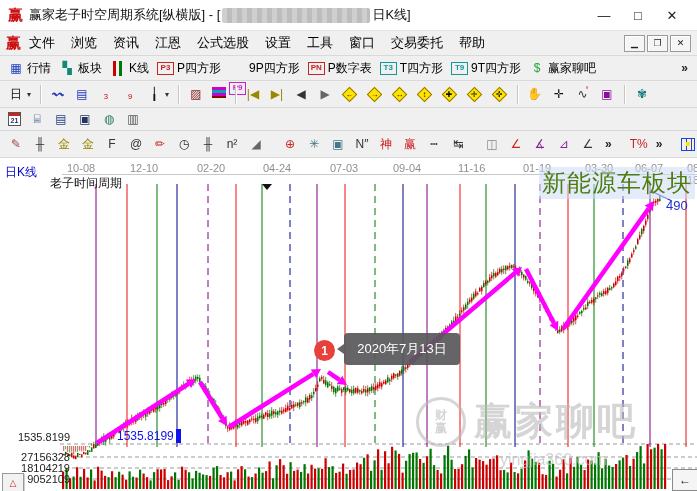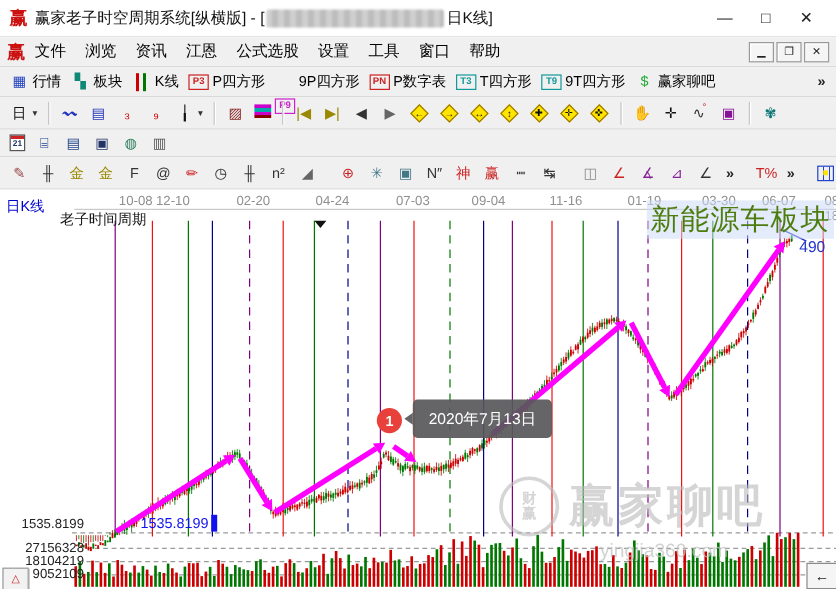--- a/index.html
+++ b/index.html
@@ -87,20 +87,21 @@
     <span class="app-icon">赢</span>
     <span id="menu-items" style="display:flex">
         <span class="menu-item">文件</span>
         <span class="menu-item">浏览</span>
         <span class="menu-item">资讯</span>
         <span class="menu-item">江恩</span>
         <span class="menu-item">公式选股</span>
         <span class="menu-item">设置</span>
         <span class="menu-item">工具</span>
         <span class="menu-item">窗口</span>
+        <span class="menu-item">交易委托</span>
         <span class="menu-item">帮助</span>
       </span>
     <span class="mdi" id="mdi-buttons">
         <span>▁</span>
         <span>❐</span>
         <span>✕</span>
       </span>
   </div>
 
   <div class="tb" id="tb1">
@@ -1295,21 +1296,21 @@
       <span class="wm-circle">
         <span>财</span>
         <span>赢</span>
       </span>
       <span class="wm-text">赢家聊吧</span>
     </div>
     <span class="wm-url">yingjia360.com</span>
 
     <div class="tri-btn">△</div>
     <div class="scroll-btn">←</div>
-  <span class="date-label" style="left: 67px; margin-left: 32px;">10-08</span>
+  <span class="date-label" style="left: 67px;">10-08</span>
       <span class="date-label" style="left: 130px;">12-10</span>
       <span class="date-label" style="left: 197px;">02-20</span>
       <span class="date-label" style="left: 263px;">04-24</span>
       <span class="date-label" style="left: 330px;">07-03</span>
       <span class="date-label" style="left: 393px;">09-04</span>
       <span class="date-label" style="left: 458px;">11-16</span>
       <span class="date-label" style="left: 523px;">01-19</span>
       <span class="date-label" style="left: 585px;">03-30</span>
       <span class="date-label" style="left: 635px;">06-07</span>
       <span class="date-label" style="left: 687px;">08-18</span>

